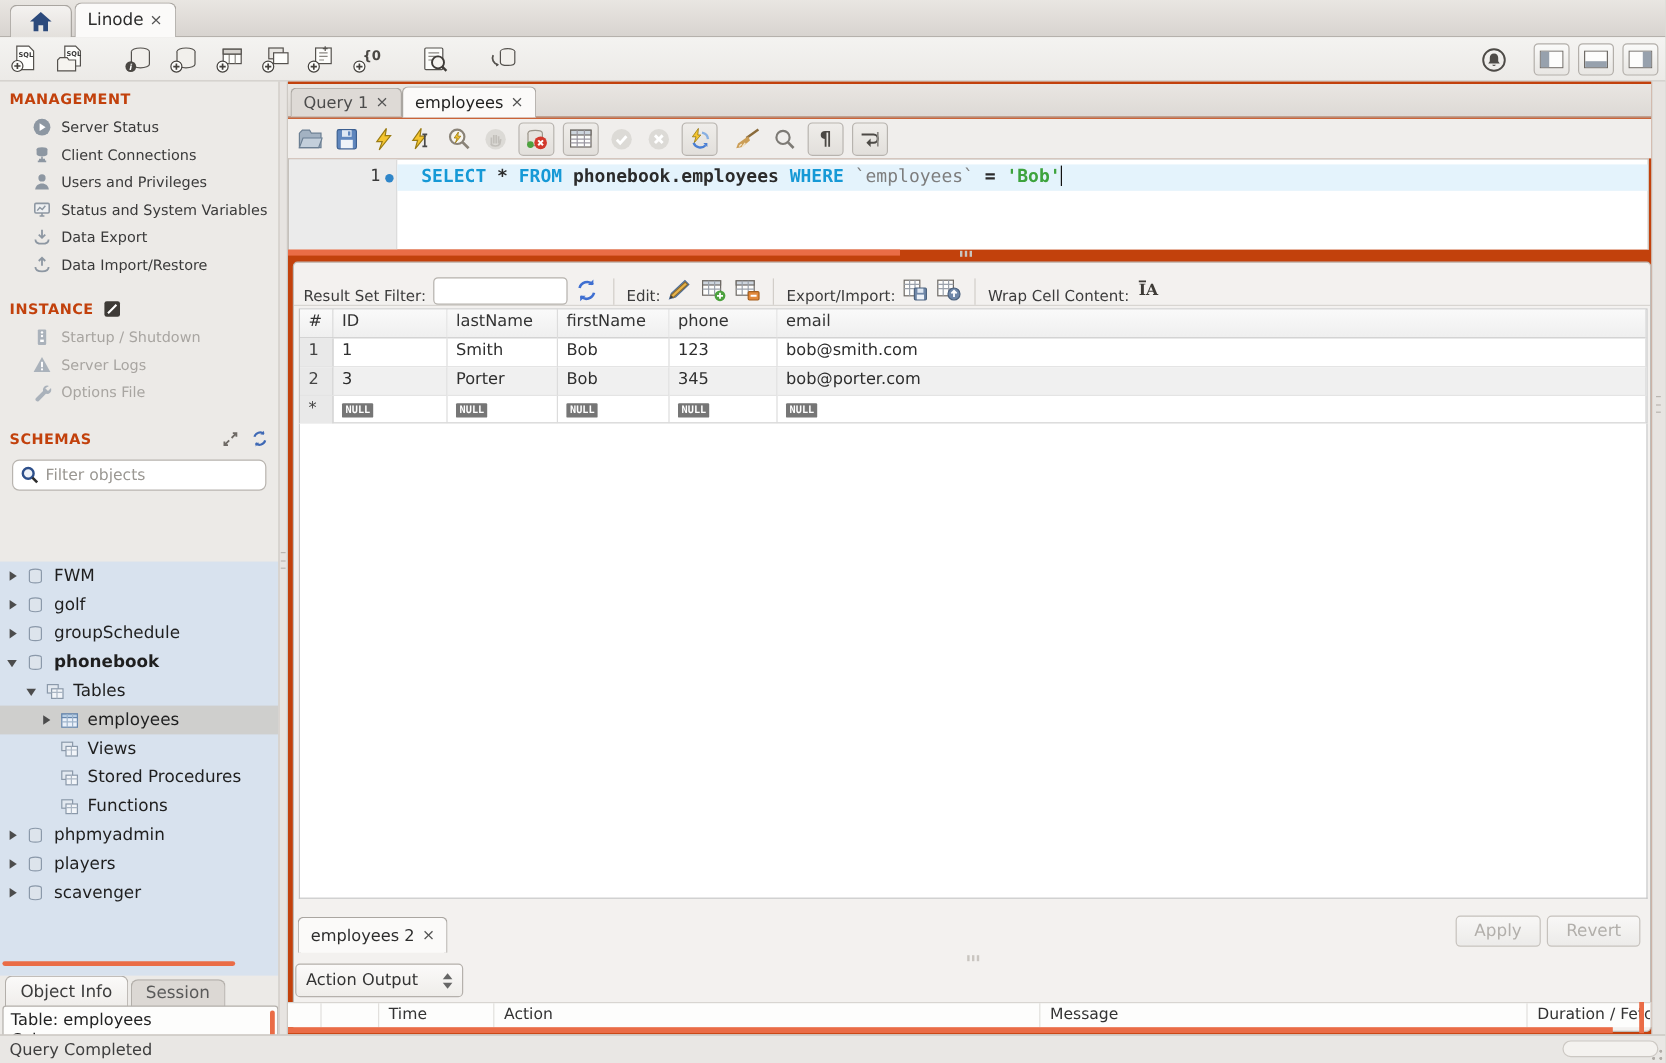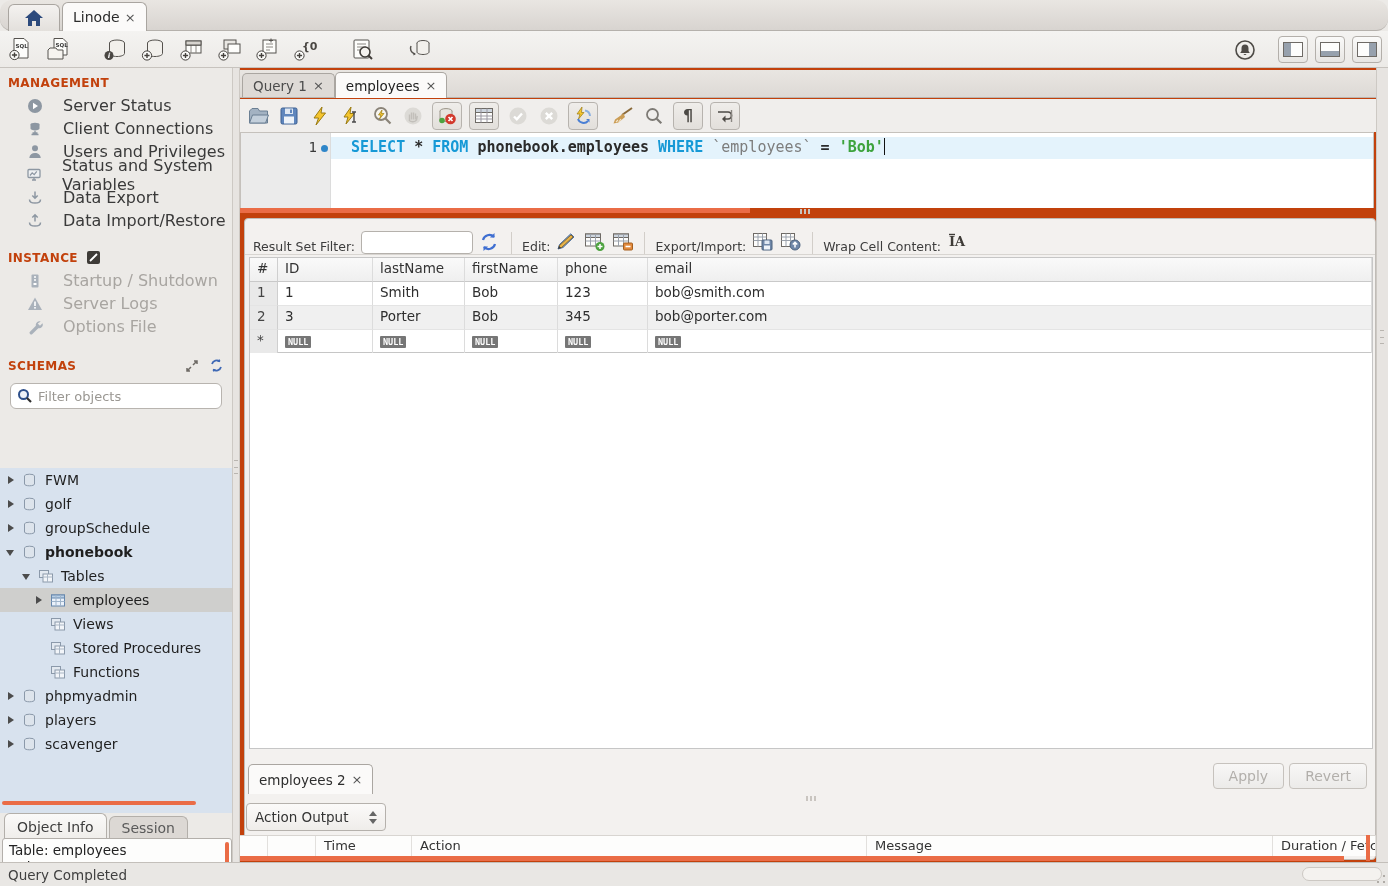--- a/index.html
+++ b/index.html
@@ -2,21 +2,21 @@
 <html><head>
 <meta charset="utf-8">
 <style>
   * { margin:0; padding:0; box-sizing:border-box; }
   html,body { background:#d0cdc9; }
   body { font-family:"DejaVu Sans","Liberation Sans",sans-serif; font-size:13px; color:#2e2e2e; }
   #app { position:relative; width:1388px; height:886px; background:#eceae7; overflow:hidden; }
 
   
   .win-tabbar { position:absolute; left:0; top:0; width:1388px; height:31px;
-    background:linear-gradient(#e9e6e2,#d8d4d0); border-bottom:1px solid #b5b1ac;border-radius:12px; }
+    background:linear-gradient(#e9e6e2,#d8d4d0); border-bottom:1px solid #b5b1ac; }
   .home-tab { position:absolute; left:8px; top:4px; width:52px; height:27px;
     background:linear-gradient(#f4f2f0,#e3e0dc); border:1px solid #a9a5a0; border-bottom:none;
     border-radius:6px 6px 0 0; display:flex; align-items:center; justify-content:center; }
   .win-tab { position:absolute; left:62px; top:2px; height:29px; padding:0 10px;
     background:#fbfaf9; border:1px solid #a9a5a0; border-bottom:none; border-radius:6px 6px 0 0;
     display:flex; align-items:center; gap:5px; font-size:14px; color:#2c2c2c; }
   .close-x { color:#555; font-size:13px; cursor:pointer; }
 
   
   .main-toolbar { position:absolute; left:0; top:31px; width:1388px; height:37px;
@@ -26,22 +26,22 @@
   .mt-gap { width:6px; }
   .right-controls { position:absolute; right:6px; top:36px; display:flex; align-items:center; gap:7px; }
   .notif { width:24px; height:24px; margin-right:14px; }
   .toggle-btn { width:30px; height:27px; border:1px solid #b3afaa; border-radius:4px;
     background:linear-gradient(#fafaf9,#e8e6e3); display:flex; align-items:center; justify-content:center; }
 
   
   .sidebar { position:absolute; left:0; top:68px; width:232px; height:794px; background:#eceae7; }
   .side-section-h { display:flex; align-items:center; padding:8px 8px 4px 8px;
     font-size:12px; font-weight:bold; letter-spacing:.4px; color:#c2410c; }
-  .side-item { display:flex; align-items:center; gap:20px; height:23px; padding-left:26px;
-    font-size:16px; color:#3a3a3a; cursor:default; }
+  .side-item { display:flex; align-items:center; gap:8px; height:23px; padding-left:26px;
+    font-size:12px; color:#3a3a3a; cursor:default; }
   .side-item.disabled { color:#a8a5a1; }
   .side-item .si { width:17px; height:16px; display:flex; align-items:center; justify-content:center; }
   .sec-icons { margin-left:auto; display:flex; gap:10px; align-items:center; }
 
   .filter-box { margin:6px 10px 8px 10px; height:26px; background:#fff; border:1px solid #b8b4af;
     border-radius:6px; display:flex; align-items:center; padding:0 6px; gap:5px; }
   .filter-box input { border:none; outline:none; width:160px; font-size:13px; color:#444;
     font-family:"DejaVu Sans",sans-serif; background:transparent; }
   .filter-box input::placeholder { color:#9a9792; }
 

